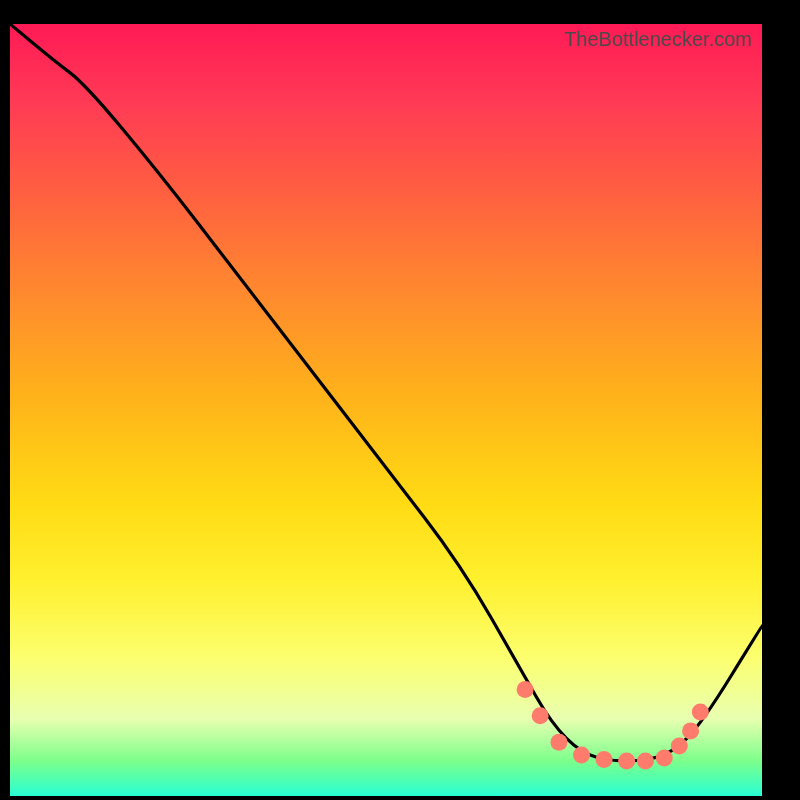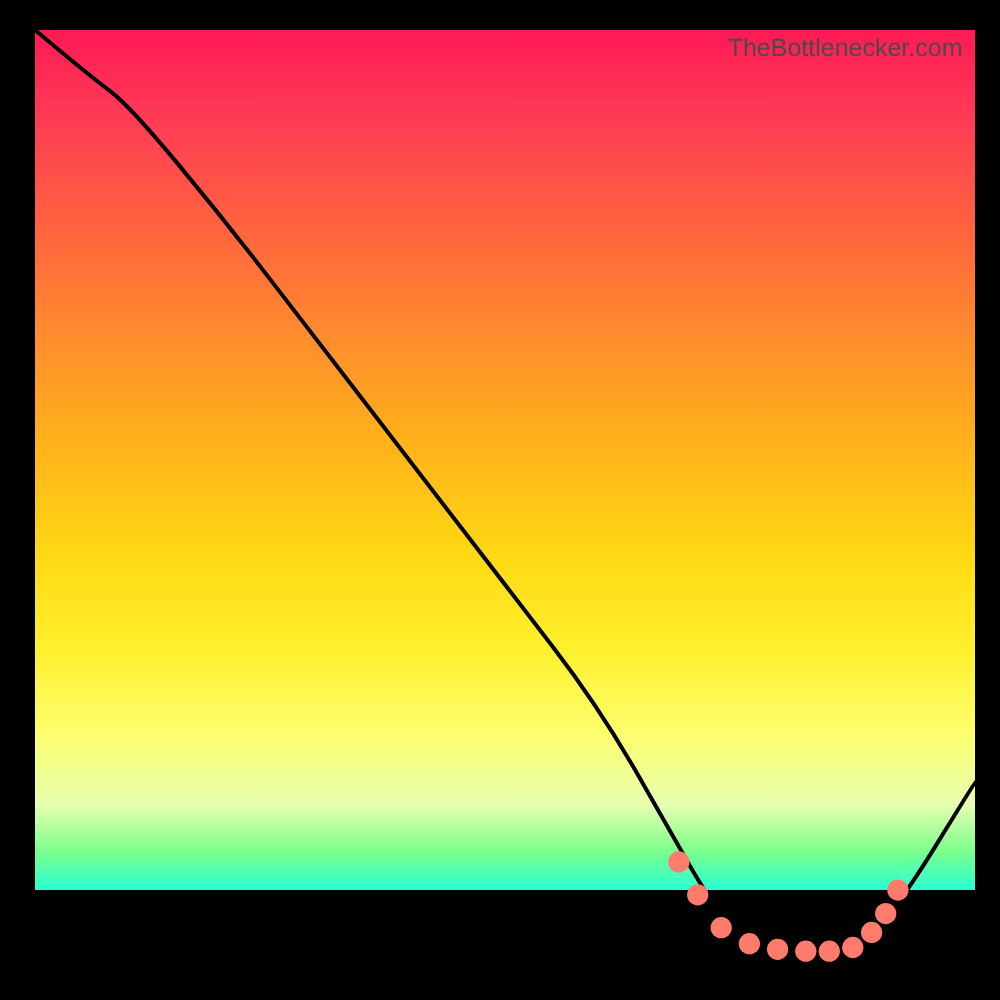--- a/index.html
+++ b/index.html
@@ -6,24 +6,24 @@
     margin: 0;
     padding: 0;
     width: 800px;
     height: 800px;
     background: #000;
     font-family: Arial, Helvetica, sans-serif;
     overflow: hidden;
   }
   .frame {
     position: absolute;
-    left: 28px;
+    left: 10px;
     top: 24px;
     width: 752px;
-    height: 688px;
+    height: 772px;
     background: linear-gradient(to bottom,
       #ff1a55 0%,
       #ff3a55 10%,
       #ff6040 22%,
       #ff8a2e 35%,
       #ffb21a 48%,
       #ffdb14 62%,
       #fff02e 72%,
       #fcff6e 82%,
       #e8ffb0 90%,

